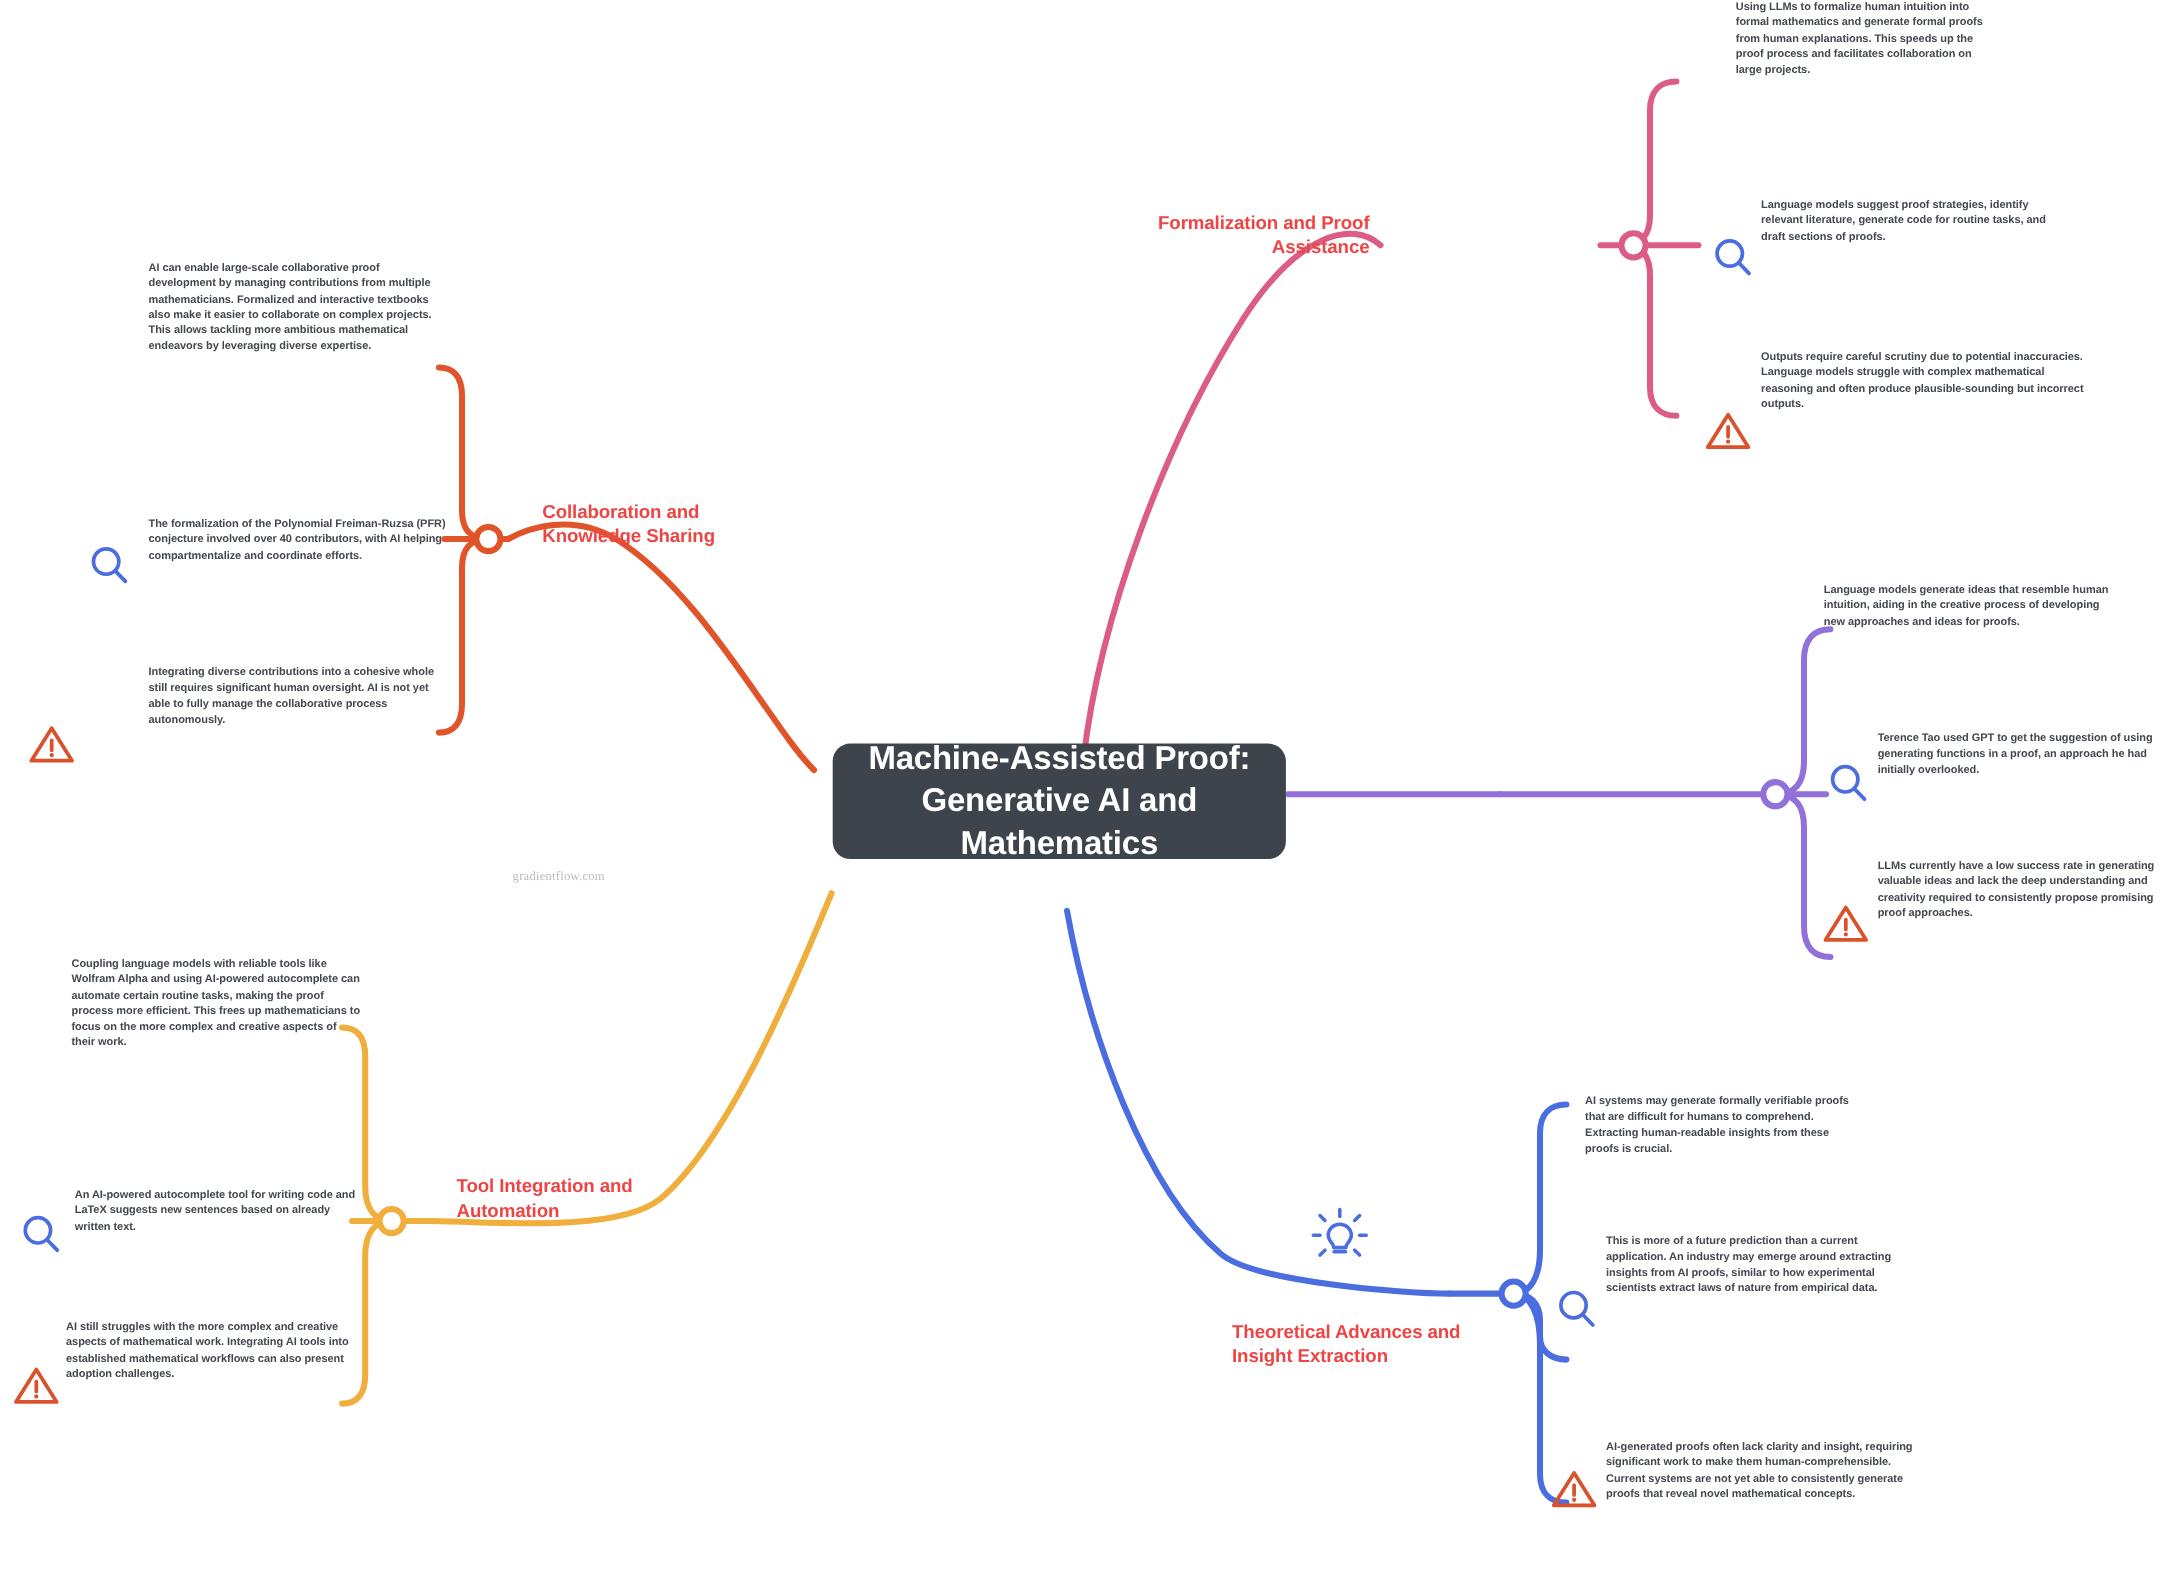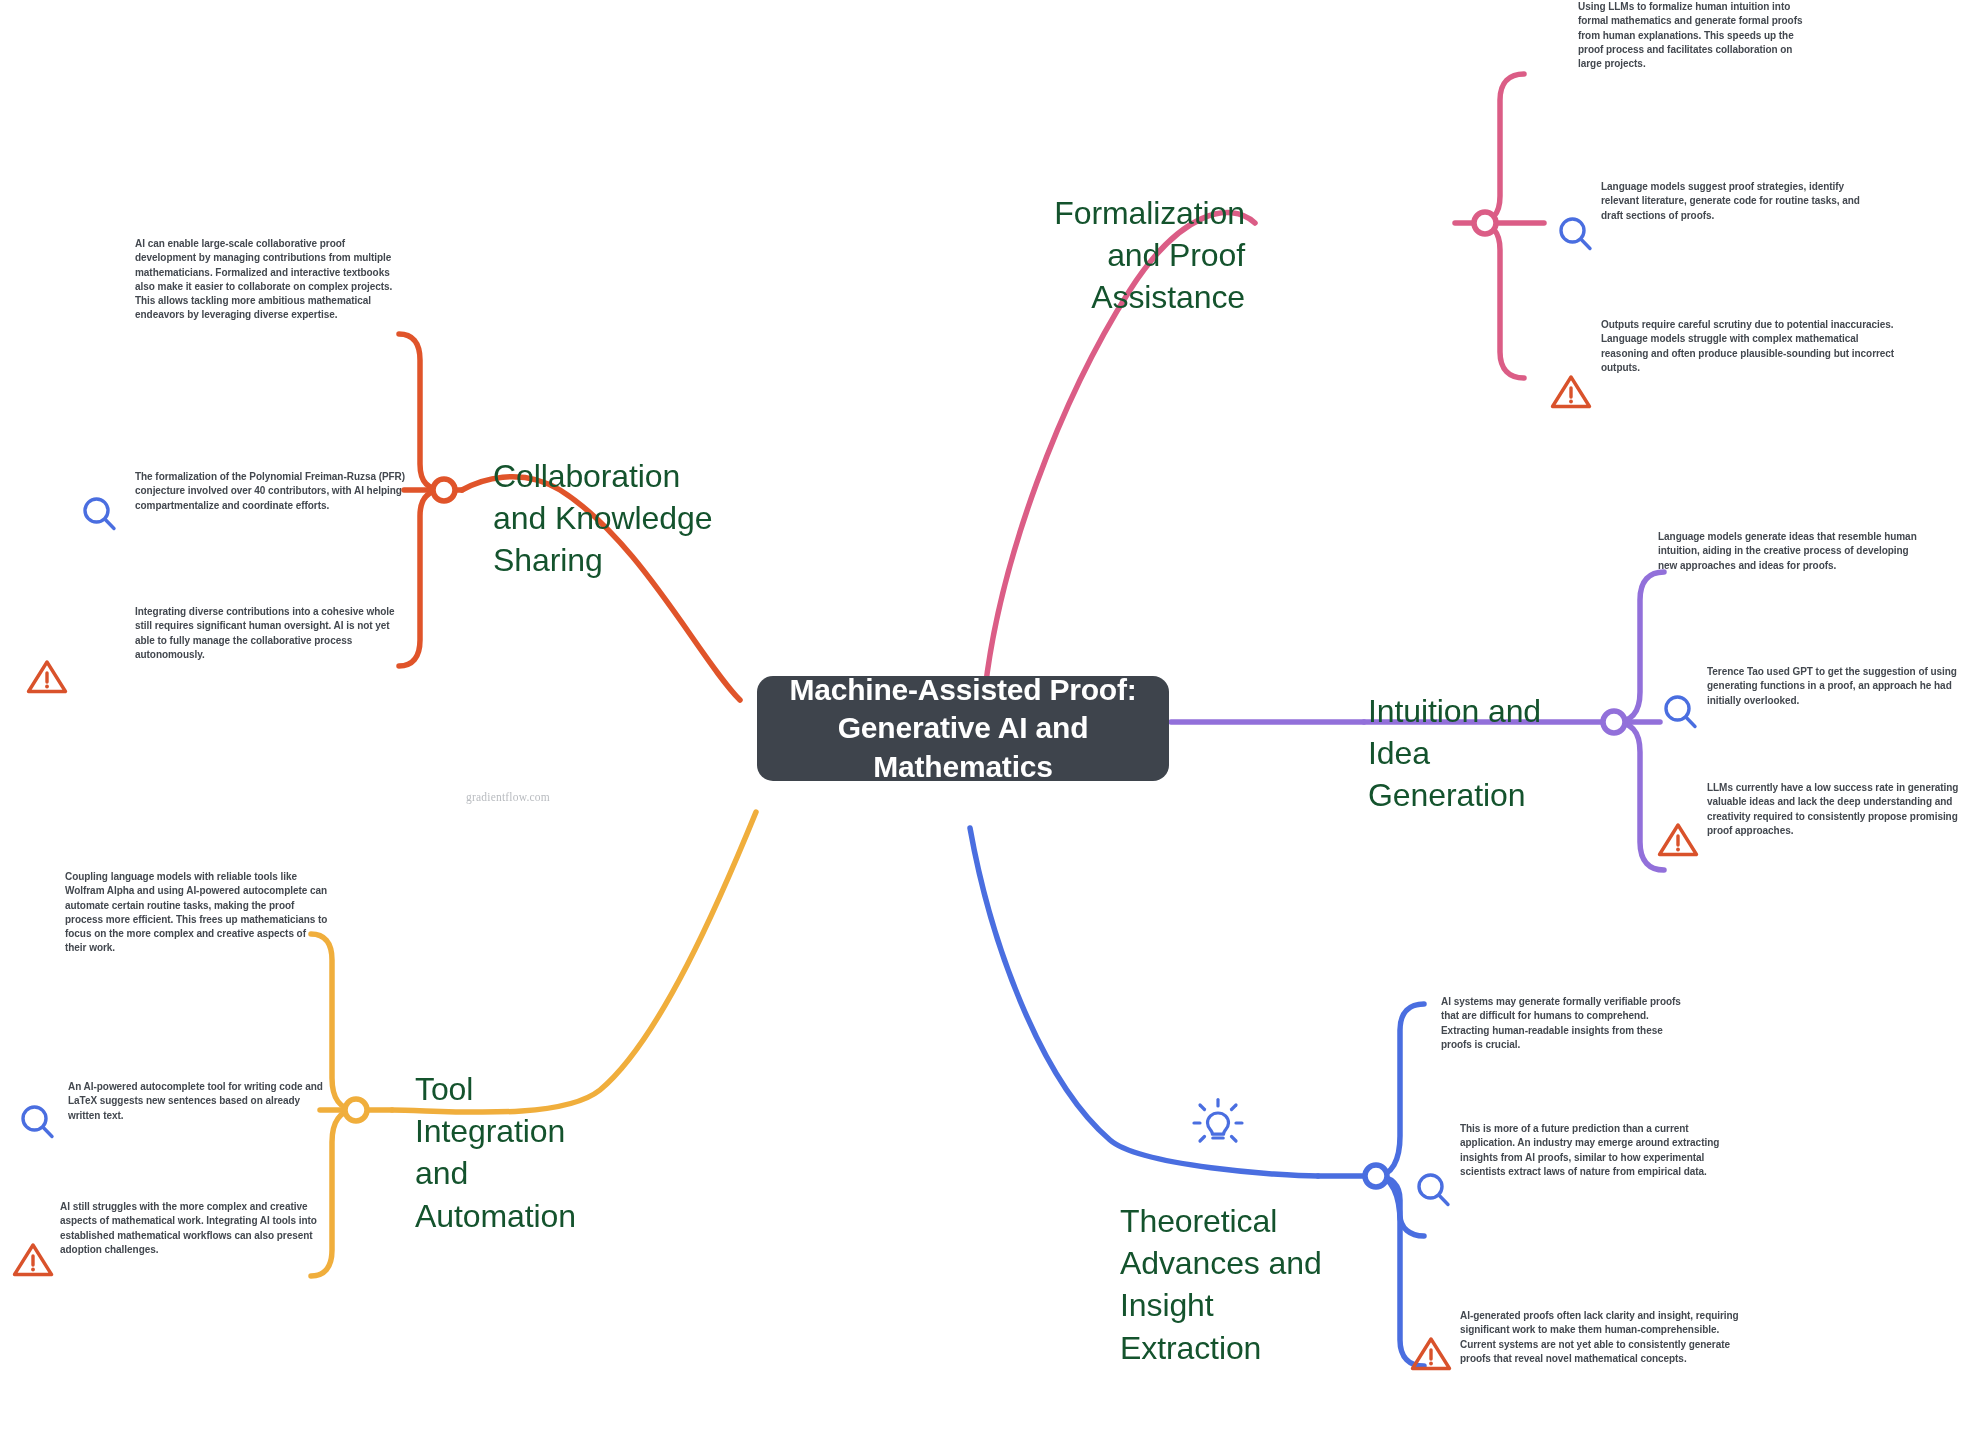--- a/index.html
+++ b/index.html
@@ -48,23 +48,23 @@
     font-size: 30px;
     font-weight: bold;
     line-height: 1.28;
     text-align: center;
     letter-spacing: -0.2px;
   }
 
   
   .branch-title {
     position: absolute;
-    color: #14532d;
-    font-size: 32px;
-    font-weight: normal;
+    color: #ef4444;
+    font-size: 17px;
+    font-weight: bold;
     line-height: 1.32;
     letter-spacing: -0.1px;
     z-index: 4;
   }
 
   
   .leaf {
     position: absolute;
     color: #43484f;
     font-size: 10px;
@@ -187,21 +187,20 @@
 
   <span class="icon" style="left:24px; top:655px;">
     <svg width="46" height="44" viewBox="0 0 46 44">
       <path d="M 23 7 L 41.5 36.5 L 4.5 36.5 Z" fill="none" stroke="#d9522b" stroke-width="3.4" stroke-linejoin="round"></path>
       <line x1="23" y1="18" x2="23" y2="27" stroke="#d9522b" stroke-width="3.4" stroke-linecap="round"></line>
       <circle cx="23" cy="31.5" r="1.9" fill="#d9522b"></circle>
     </svg>
   </span>
   <div class="leaf" style="left:135px; top:605px; width:270px;">Integrating diverse contributions into a cohesive whole still requires significant human oversight. AI is not yet able to fully manage the collaborative process autonomously.</div>
 
-  <div class="branch-title" style="left:1368px; top:690px; width:205px;">Intuition and Idea Generation</div>
 
   <div class="leaf" style="left:1658px; top:530px; width:265px;">Language models generate ideas that resemble human intuition, aiding in the creative process of developing new approaches and ideas for proofs.</div>
 
   <span class="icon" style="left:1659px; top:690px;">
     <svg width="44" height="44" viewBox="0 0 44 44">
       <circle cx="18.5" cy="18.5" r="11.5" fill="none" stroke="#4a6ee0" stroke-width="3.4"></circle>
       <line x1="26.8" y1="27" x2="36" y2="36.5" stroke="#4a6ee0" stroke-width="3.4" stroke-linecap="round"></line>
     </svg>
   </span>
   <div class="leaf" style="left:1707px; top:665px; width:265px;">Terence Tao used GPT to get the suggestion of using generating functions in a proof, an approach he had initially overlooked.</div>

